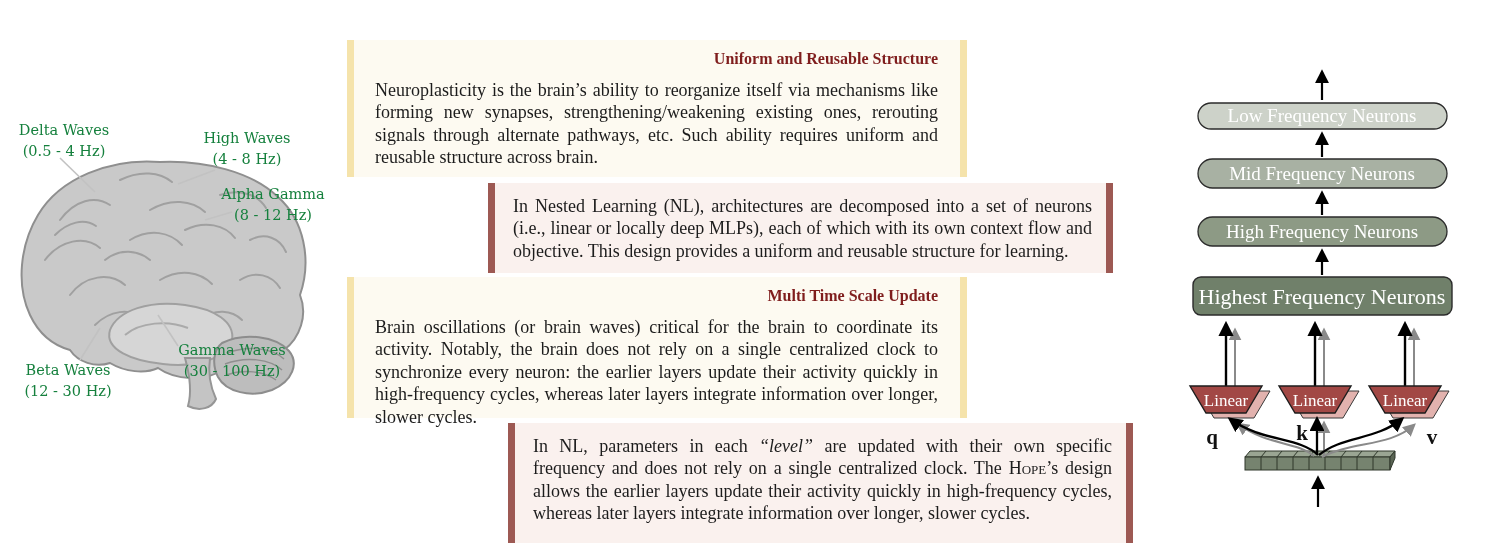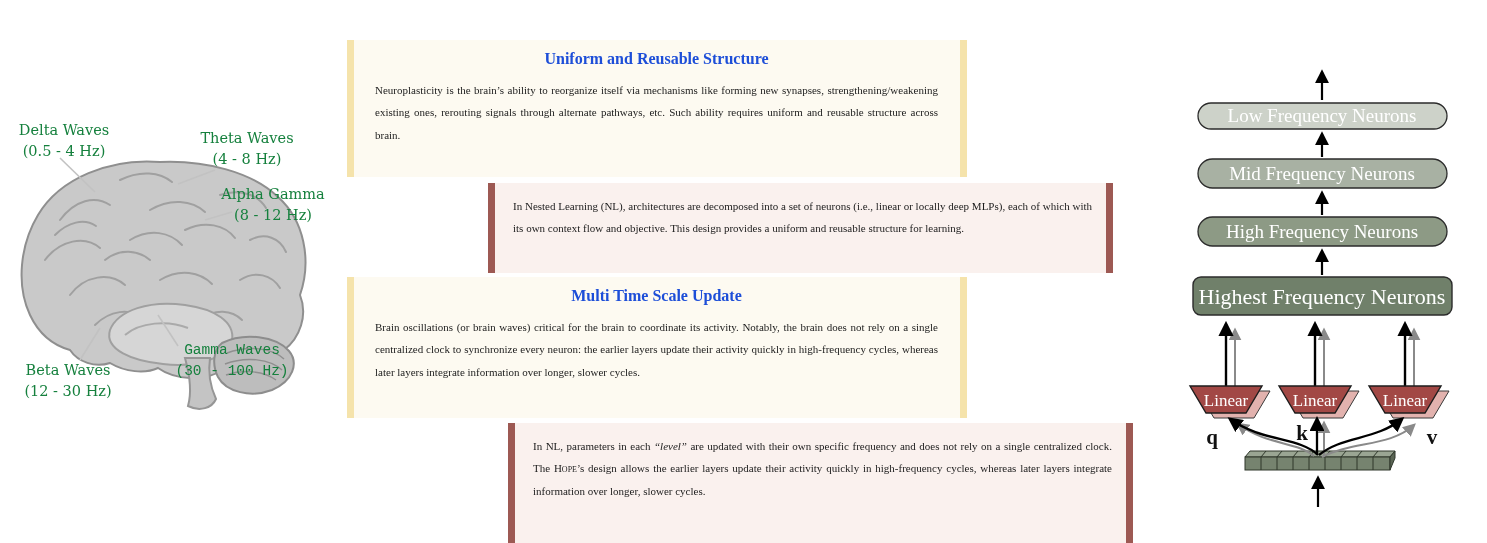--- a/index.html
+++ b/index.html
@@ -11,22 +11,22 @@
   .brain-svg{position:absolute;left:0;top:100px;}
   .brain-label{position:absolute;text-align:center;font-family:"DejaVu Serif",serif;
                font-size:14.5px;line-height:21px;color:#15803d;}
 
   
   .note{position:absolute;box-sizing:border-box;color:#1c1c1c;text-align:justify;}
   .note-yellow{background:#fdfaf1;border-left:7px solid #f5e3ab;border-right:7px solid #f5e3ab;
                padding:10px 22px 10px 21px;}
   .note-red{background:#faf1ee;border-left:7px solid #9d5953;border-right:7px solid #9d5953;
             padding:12px 14px 10px 18px;}
-  .note-title{font-weight:bold;font-size:16px;text-align:center;margin-bottom:11px;color:#1d4ed8;}
-  .note-body{font-size:11px;line-height:22.4px;}
+  .note-title{font-weight:bold;font-size:16px;text-align:right;margin-bottom:11px;color:#7f1d1d;}
+  .note-body{font-size:18px;line-height:22.4px;}
   .em{font-style:italic;}
   .sc{font-variant:small-caps;}
 
   
   .arch{position:absolute;left:1150px;top:0;}
   .arch text{font-family:"Liberation Serif",serif;}
   .layer-label{fill:#ffffff;font-size:19px;}
   .layer-label-big{fill:#ffffff;font-size:22px;}
   .linear-label{fill:#ffffff;font-size:17px;}
   .qkv{font-size:21px;font-weight:bold;fill:#111;}
@@ -84,32 +84,32 @@
         <line x1="80" y1="260" x2="100" y2="228"></line>
         <line x1="178" y1="246" x2="158" y2="215"></line>
       </g>
     </svg>
 
     <div class="brain-label" style="left:8px;top:120px;width:112px;">
       <div>Delta Waves</div>
       <div>(0.5 - 4 Hz)</div>
     </div>
     <div class="brain-label" style="left:188px;top:128px;width:118px;">
-      <div>Theta Waves</div>
+      <div>High Waves</div>
       <div>(4 - 8 Hz)</div>
     </div>
     <div class="brain-label" style="left:212px;top:184px;width:122px;">
       <div>Alpha Gamma</div>
       <div>(8 - 12 Hz)</div>
     </div>
     <div class="brain-label" style="left:12px;top:360px;width:112px;">
       <div>Beta Waves</div>
       <div>(12 - 30 Hz)</div>
     </div>
-    <div class="brain-label" style="left:168px;top:340px;width:128px;font-family:Liberation Mono, monospace;">
+    <div class="brain-label" style="left:168px;top:340px;width:128px;">
       <div>Gamma Waves</div>
       <div>(30 - 100 Hz)</div>
     </div>
   </div>
 
   <div class="note note-yellow" style="left:347px;top:40px;width:620px;height:137px;">
     <div class="note-title">Uniform and Reusable Structure</div>
     <div class="note-body">Neuroplasticity is the brain’s ability to reorganize itself via mechanisms like forming new synapses, strengthening/weakening existing ones, rerouting signals through alternate pathways, etc. Such ability requires uniform and reusable structure across brain.</div>
   </div>
 

